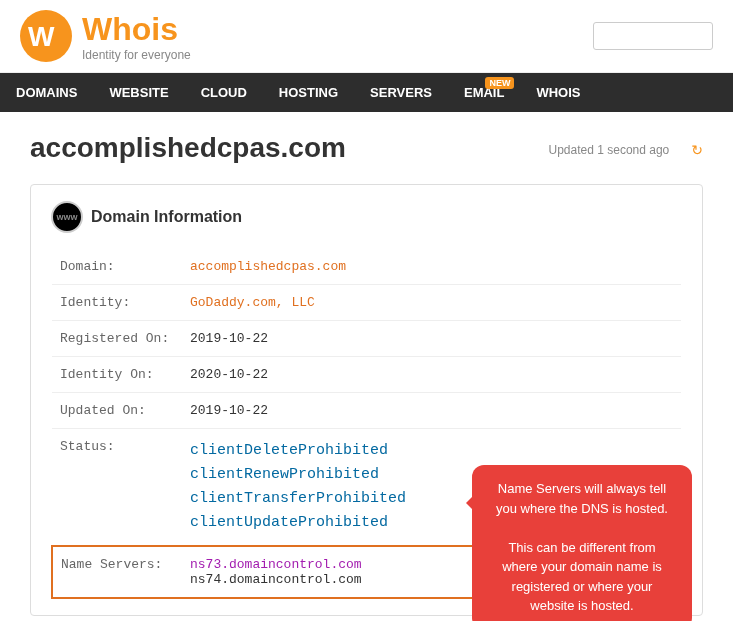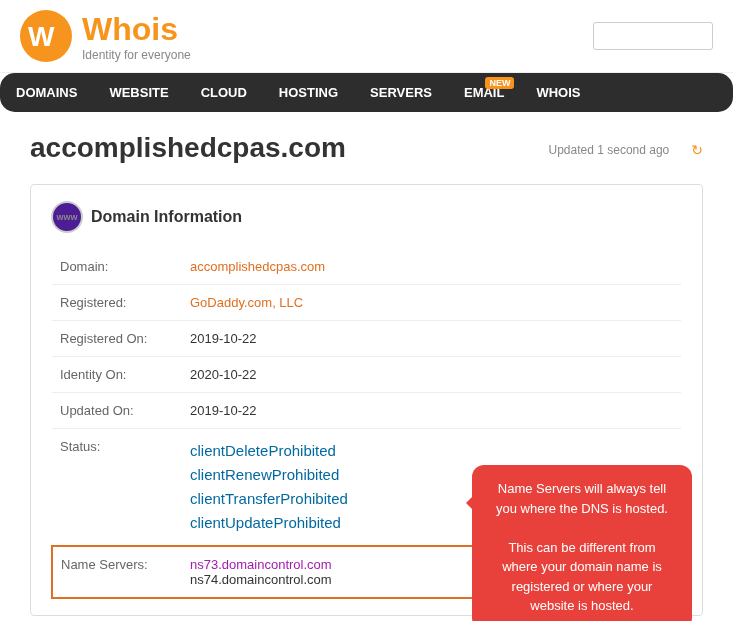--- a/index.html
+++ b/index.html
@@ -7,40 +7,40 @@
 
     
     .header { display: flex; align-items: center; padding: 10px 20px; background: #fff; border-bottom: 1px solid #eee; justify-content: space-between; }
     .logo-area { display: flex; align-items: center; gap: 10px; }
     .logo-text { display: flex; flex-direction: column; }
     .logo-whois { font-size: 32px; font-weight: bold; color: #f7941d; }
     .logo-tagline { font-size: 12px; color: #888; }
     .header-search { width: 120px; height: 28px; border: 1px solid #ccc; border-radius: 3px; }
 
     
-    .nav { background: #2d2d2d; display: flex; align-items: center; padding: 0; border-radius: 15px; }
+    .nav { background: #2d2d2d; display: flex; align-items: center; padding: 0; }
     .nav-item { color: #fff; font-size: 13px; font-weight: bold; padding: 12px 16px; cursor: pointer; text-transform: uppercase; position: relative; white-space: nowrap; }
     .nav-badge { position: absolute; top: 4px; right: 6px; background: #f7941d; color: #fff; font-size: 9px; font-weight: bold; padding: 1px 4px; border-radius: 3px; }
 
     
     .main { padding: 20px 30px; }
     .domain-title { font-size: 28px; font-weight: bold; color: #333; margin-bottom: 4px; }
     .updated-line { display: flex; justify-content: space-between; align-items: center; margin-bottom: 16px; }
     .updated-text { font-size: 12px; color: #888; display: flex; align-items: center; gap: 22px; }
     .refresh-icon { color: #f7941d; font-size: 14px; cursor: pointer; }
 
     
     .card { border: 1px solid #ddd; border-radius: 4px; padding: 16px 20px; position: relative; }
     .card-title { display: flex; align-items: center; gap: 8px; font-size: 16px; font-weight: bold; color: #333; margin-bottom: 16px; }
-    .www-icon { width: 32px; height: 32px; border-radius: 50%; background: #4c1d95; border: 2px solid #ccc; display: flex; align-items: center; justify-content: center; font-size: 9px; font-weight: bold; color: #888; }
+    .www-icon { width: 32px; height: 32px; border-radius: 50%; background: #000000; border: 2px solid #ccc; display: flex; align-items: center; justify-content: center; font-size: 9px; font-weight: bold; color: #888; }
 
     .info-table { width: 100%; border-collapse: collapse; }
     .info-table tr { border-top: 1px solid #eee; }
     .info-table tr:first-child { border-top: none; }
-    .info-table td { padding: 10px 8px; vertical-align: top; }
+    .info-table td { padding: 10px 8px; vertical-align: top; font-family: Liberation Mono, monospace; }
     .info-table td:first-child { color: #666; width: 130px; font-size: 13px; }
     .info-table td:last-child { color: #333; font-size: 13px; }
 
     .link-text { color: #e07020; text-decoration: none; }
 
     .status-item { display: block; color: #0369a1; text-decoration: none; font-size: 15px; line-height: 1.6; }
 
     
     .ns-row { border: 2px solid #e07020 !important; }
     .ns-row td { background: #fff; }
@@ -119,21 +119,21 @@
 
     <table class="info-table">
 
       <tbody>
           <tr>
         <td>Domain:</td>
         <td><a class="link-text" href="#">accomplishedcpas.com</a></td>
       </tr>
 
       <tr>
-        <td>Registered:</td>
+        <td>Identity:</td>
         <td><a class="link-text" href="#">GoDaddy.com, LLC</a></td>
       </tr>
 
       <tr>
         <td>Registered On:</td>
         <td>2019-10-22</td>
       </tr>
 
       <tr>
         <td>Identity On:</td>

